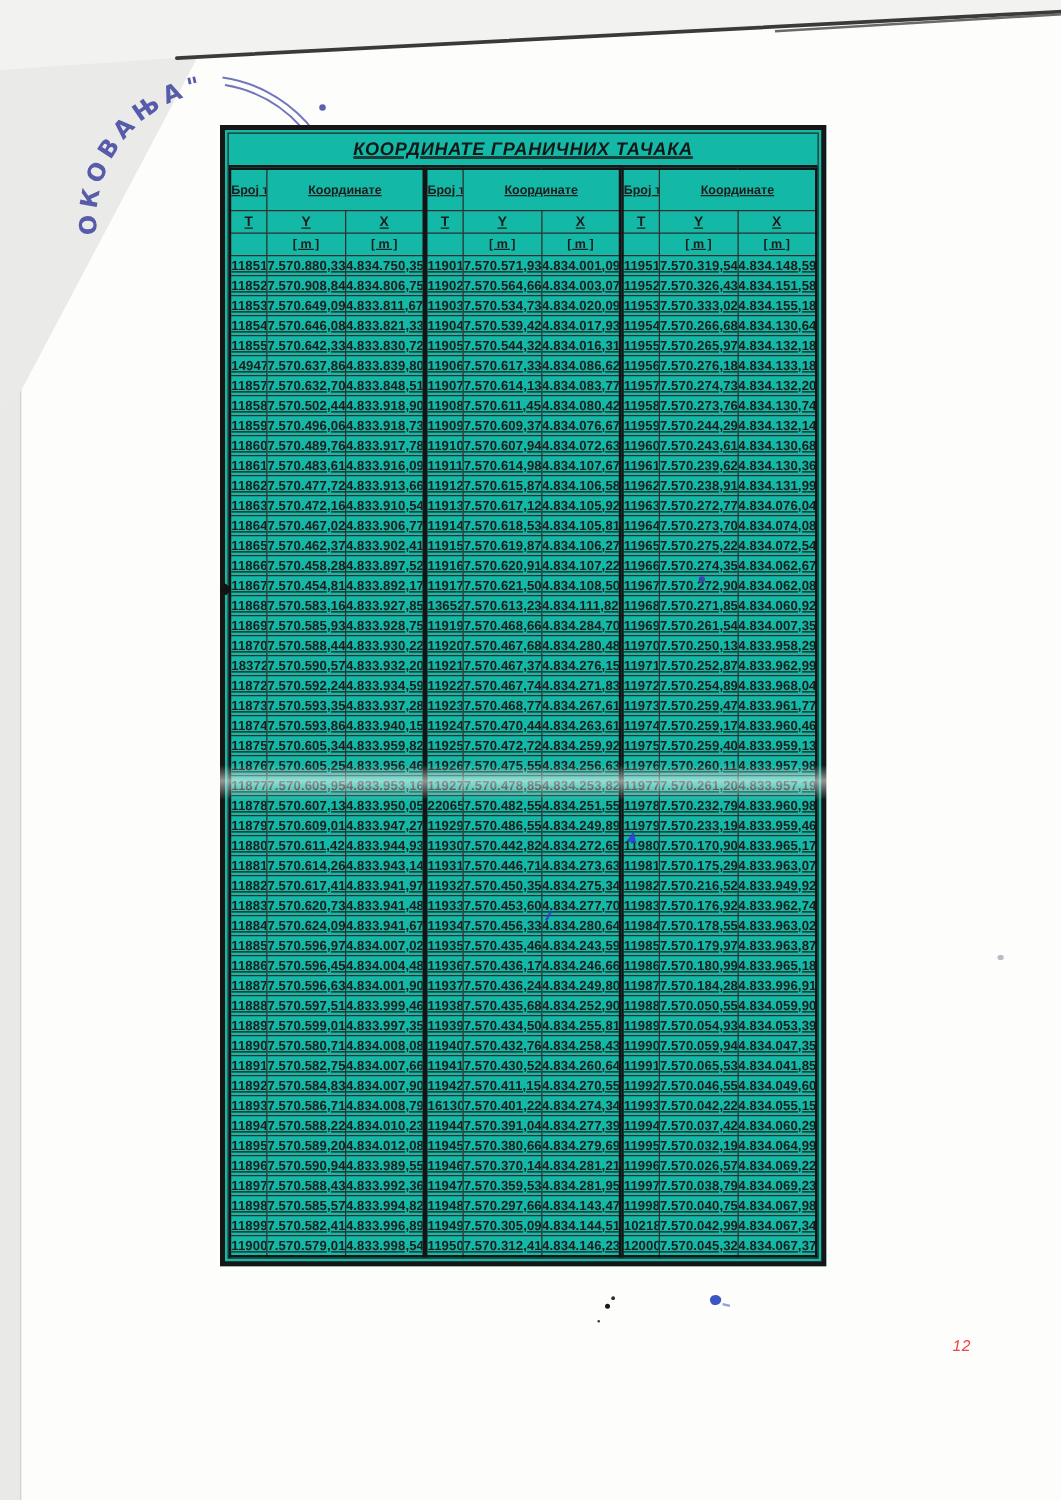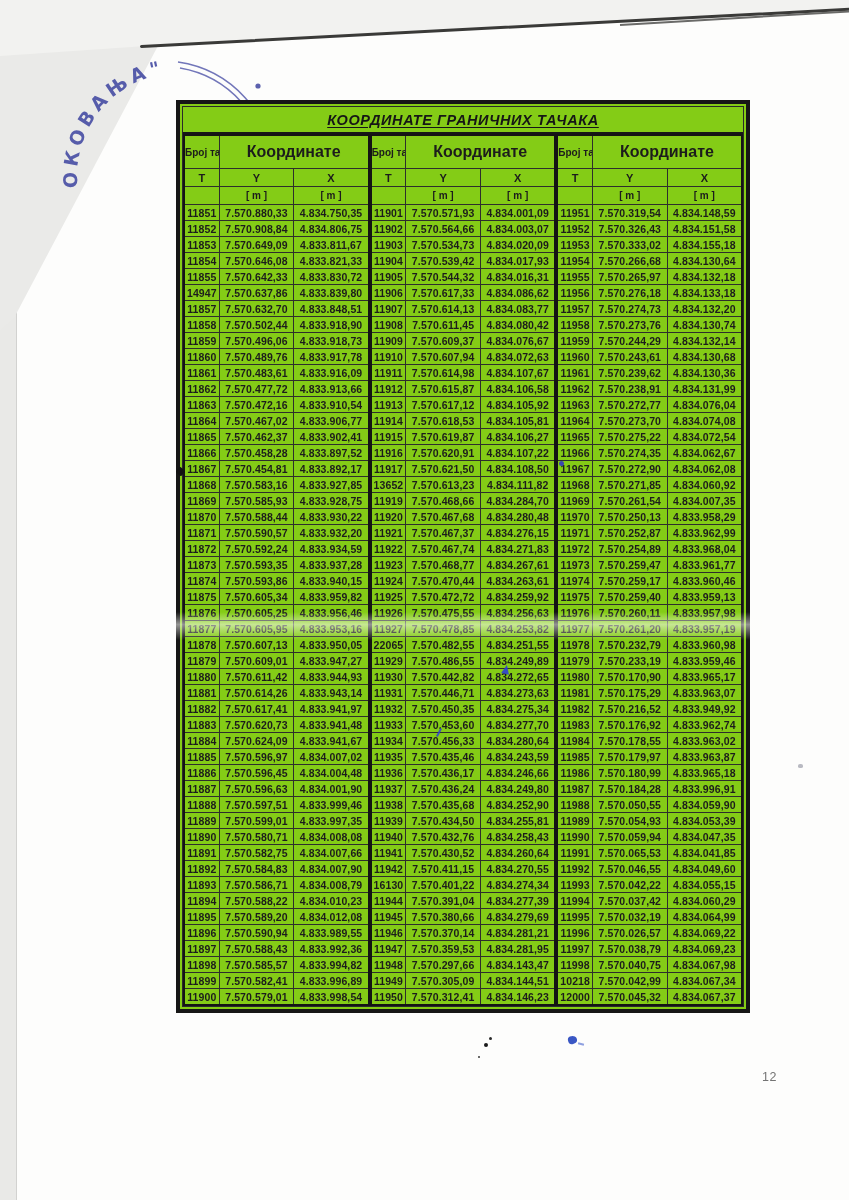--- a/index.html
+++ b/index.html
@@ -15,42 +15,42 @@
     background:#eaeae8;clip-path:polygon(0 32px,160px 42px,14px 318px,0 330px);}
   .top-lid{position:absolute;left:0;top:0;width:849px;height:62px;background:#f2f2f0;
     clip-path:polygon(0 0,849px 0,849px 8px,146px 46px,0 56px);}
   .edge-line-main{position:absolute;left:140px;top:45px;width:716px;height:3px;background:#3a3a38;
     transform:rotate(-3deg);transform-origin:left center;border-radius:2px;}
   .edge-line-faint{position:absolute;left:620px;top:24px;width:235px;height:2px;background:#6a6a68;
     transform:rotate(-3.4deg);transform-origin:left center;}
   .stamp{position:absolute;left:28px;top:46px;width:255px;height:170px;pointer-events:none;}
 
   
-  .coord-table{position:absolute;left:176px;top:100px;width:574px;box-sizing:border-box;
-    border:4px solid #161616;padding:2px;background:#84cc16;}
+  .coord-table{position:absolute;left:176px;top:100px;width:485px;box-sizing:border-box;
+    border:4px solid #161616;padding:2px;background:#14b8a6;text-decoration:underline;}
   .table-inner{border:1px solid #2a2a2a;}
   .title-row{height:25px;border-bottom:2px solid #161616;display:flex;align-items:center;justify-content:center;}
   .title-row span{font-size:14.5px;font-weight:bold;font-style:italic;letter-spacing:.6px;
     text-decoration:underline;text-underline-offset:2px;color:#161616;white-space:nowrap;}
   .groups-row{display:flex;}
   table.group-table{width:33.3333%;border-collapse:collapse;border:2px solid #141414;table-layout:fixed;}
   .group-table th,.group-table td{border:1px solid #2e2e2c;padding:0;text-align:center;
     font-weight:bold;color:#1c1c1c;overflow:hidden;white-space:nowrap;}
   .col-t{width:19%;}
   .col-y{width:40.5%;}
   .col-x{width:40.5%;}
   th.h-point{height:32px;font-size:10px;line-height:1.1;font-weight:bold;}
-  th.h-coords{height:32px;font-size:16px;font-weight:bold;}
+  th.h-coords{height:32px;font-size:10px;font-weight:bold;}
   th.h-axis{height:17px;font-size:11px;}
   th.h-unit{height:17px;font-size:10px;font-weight:bold;}
   .group-table tbody td{height:15px;font-size:10.5px;letter-spacing:.1px;}
 
   .scan-fade{position:absolute;left:176px;top:612px;width:586px;height:28px;pointer-events:none;
     background:linear-gradient(180deg,rgba(253,253,251,0) 0%,rgba(253,253,251,.55) 45%,rgba(253,253,251,0) 100%);}
-  .page-number{position:absolute;left:762px;top:1070px;font-size:12.5px;color:#737373;letter-spacing:.5px;}
+  .page-number{position:absolute;left:762px;top:1070px;font-size:12.5px;color:#ef4444;letter-spacing:.5px;font-style:italic;}
 
   
   .mark{position:absolute;pointer-events:none;}
   .mark-diamond{left:177px;top:468px;width:7px;height:7px;background:#121212;transform:rotate(40deg);border-radius:1px;}
   .mark-bluedot{left:559px;top:461px;width:5px;height:5px;background:#3b46b0;border-radius:50%;}
   .mark-bluearrow{left:502px;top:665px;width:0;height:0;border-left:4px solid transparent;
     border-right:4px solid transparent;border-bottom:9px solid #2f3fd4;transform:rotate(12deg);opacity:.9;}
   .mark-bluetick{left:438px;top:728px;width:2px;height:9px;background:#2f3fd4;transform:rotate(28deg);opacity:.85;}
   .mark-dot1{left:484px;top:1043px;width:4px;height:4px;background:#1a1a1a;border-radius:50%;}
   .mark-dot2{left:489px;top:1037px;width:3px;height:3px;background:#2a2a2a;border-radius:50%;}
@@ -205,21 +205,21 @@
                 <td class="col-t">11869</td>
                 <td class="col-y">7.570.585,93</td>
                 <td class="col-x">4.833.928,75</td>
               </tr>
               <tr>
                 <td class="col-t">11870</td>
                 <td class="col-y">7.570.588,44</td>
                 <td class="col-x">4.833.930,22</td>
               </tr>
               <tr>
-                <td class="col-t">11871</td>
+                <td class="col-t">18372</td>
                 <td class="col-y">7.570.590,57</td>
                 <td class="col-x">4.833.932,20</td>
               </tr>
               <tr>
                 <td class="col-t">11872</td>
                 <td class="col-y">7.570.592,24</td>
                 <td class="col-x">4.833.934,59</td>
               </tr>
               <tr>
                 <td class="col-t">11873</td>

